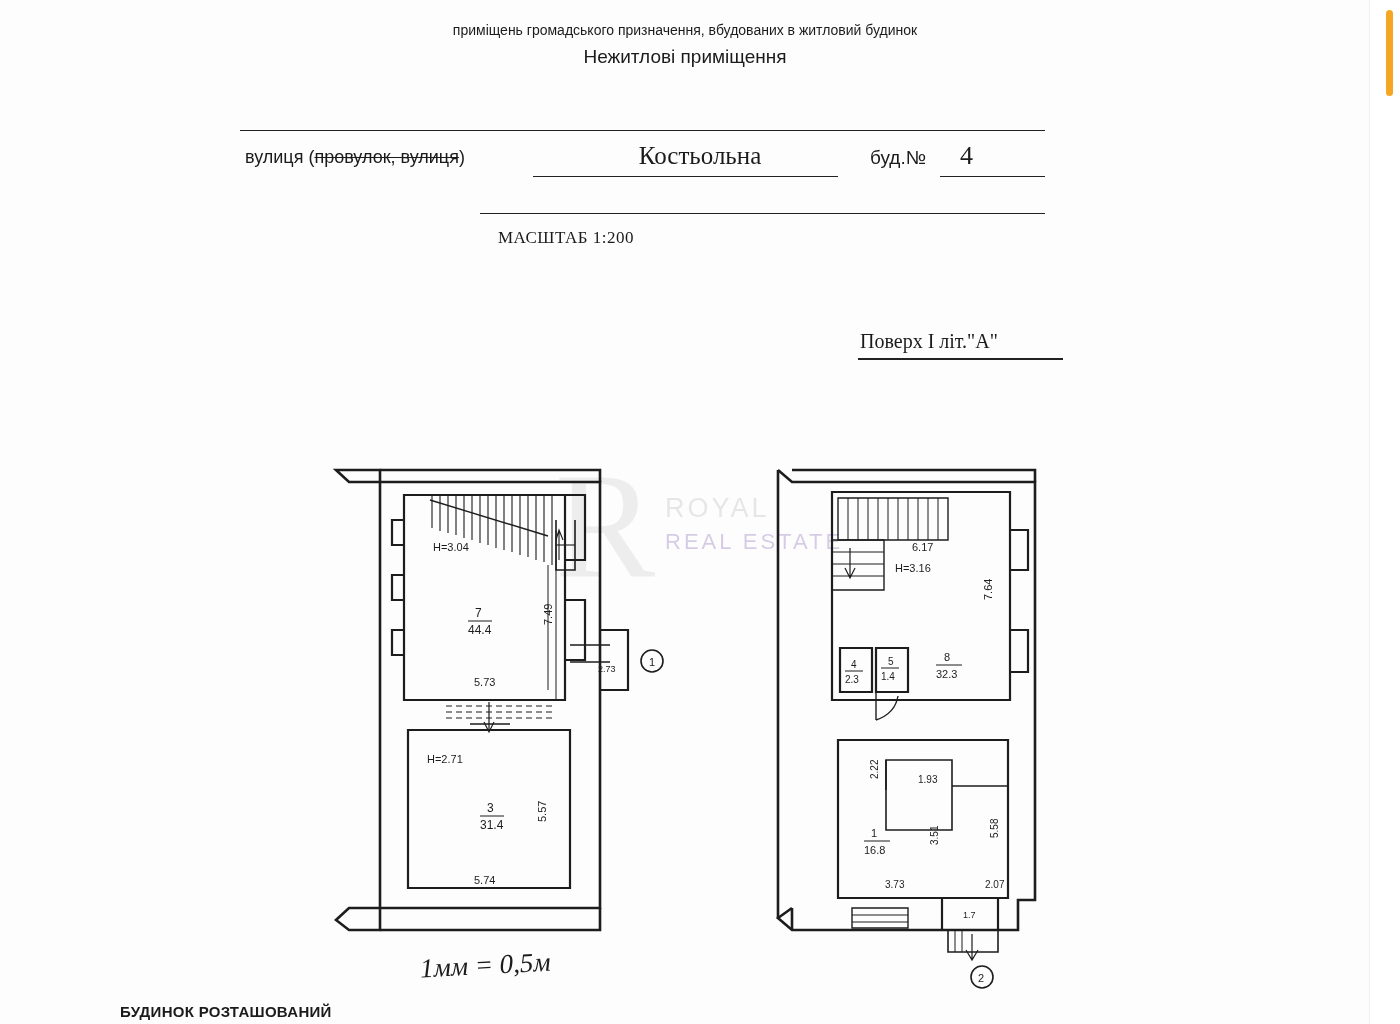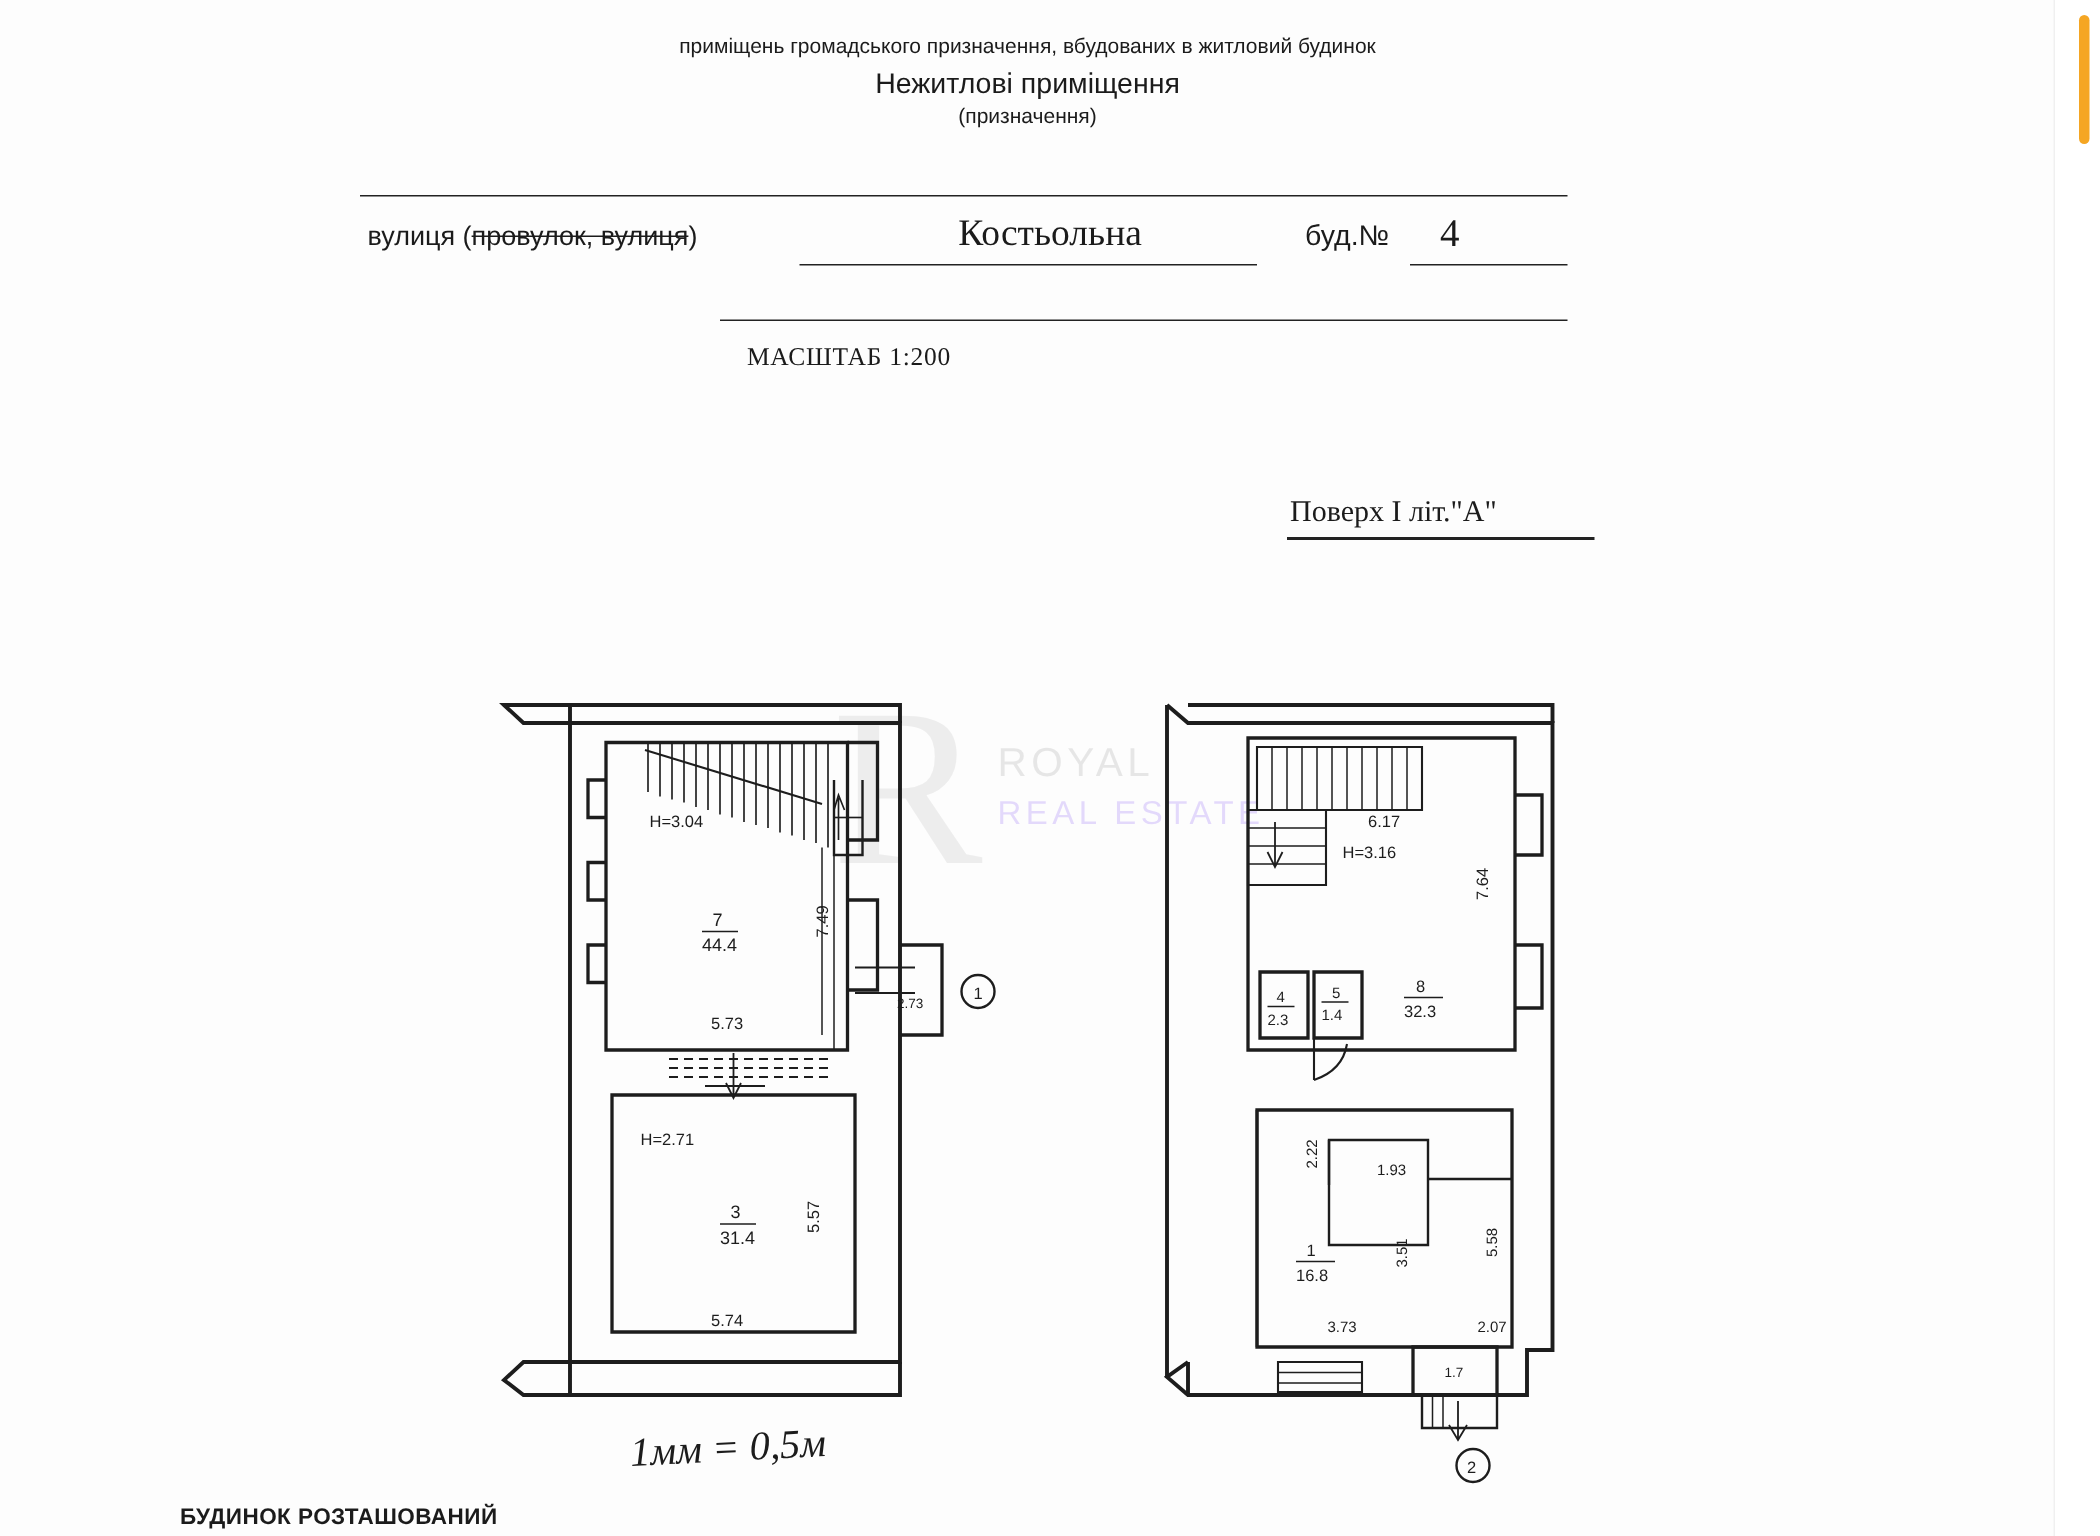--- a/index.html
+++ b/index.html
@@ -191,21 +191,21 @@
     letter-spacing: 3px;
     color: #9a9a9a;
     font-family: "Liberation Sans", sans-serif;
   }
   .wm .wm-t2 {
     position: absolute;
     left: 110px;
     top: 74px;
     font-size: 22px;
     letter-spacing: 3px;
-    color: #8b5cf6;
+    color: #4c1d95;
     font-family: "Liberation Sans", sans-serif;
   }
 
   
   .plan-svg {
     position: absolute;
     left: 0;
     top: 0;
     width: 1370px;
     height: 1024px;
@@ -232,21 +232,20 @@
   }
 </style>
 </head>
 <body>
 
 <div class="page">
 
   <div class="hdr">
     <div class="t2">приміщень громадського призначення, вбудованих в житловий будинок</div>
     <div class="t3">Нежитлові приміщення</div>
-    <div class="t4">(призначення)</div>
   </div>
 
   <div class="rule rule-top"></div>
 
   <div class="row-street">
     <div class="lbl-street">
       <span>вулиця (</span><span class="strike">провулок, вулиця</span><span>)</span>
     </div>
     <div class="val-street">Костьольна</div>
     <div class="lbl-bud">буд.№</div>

